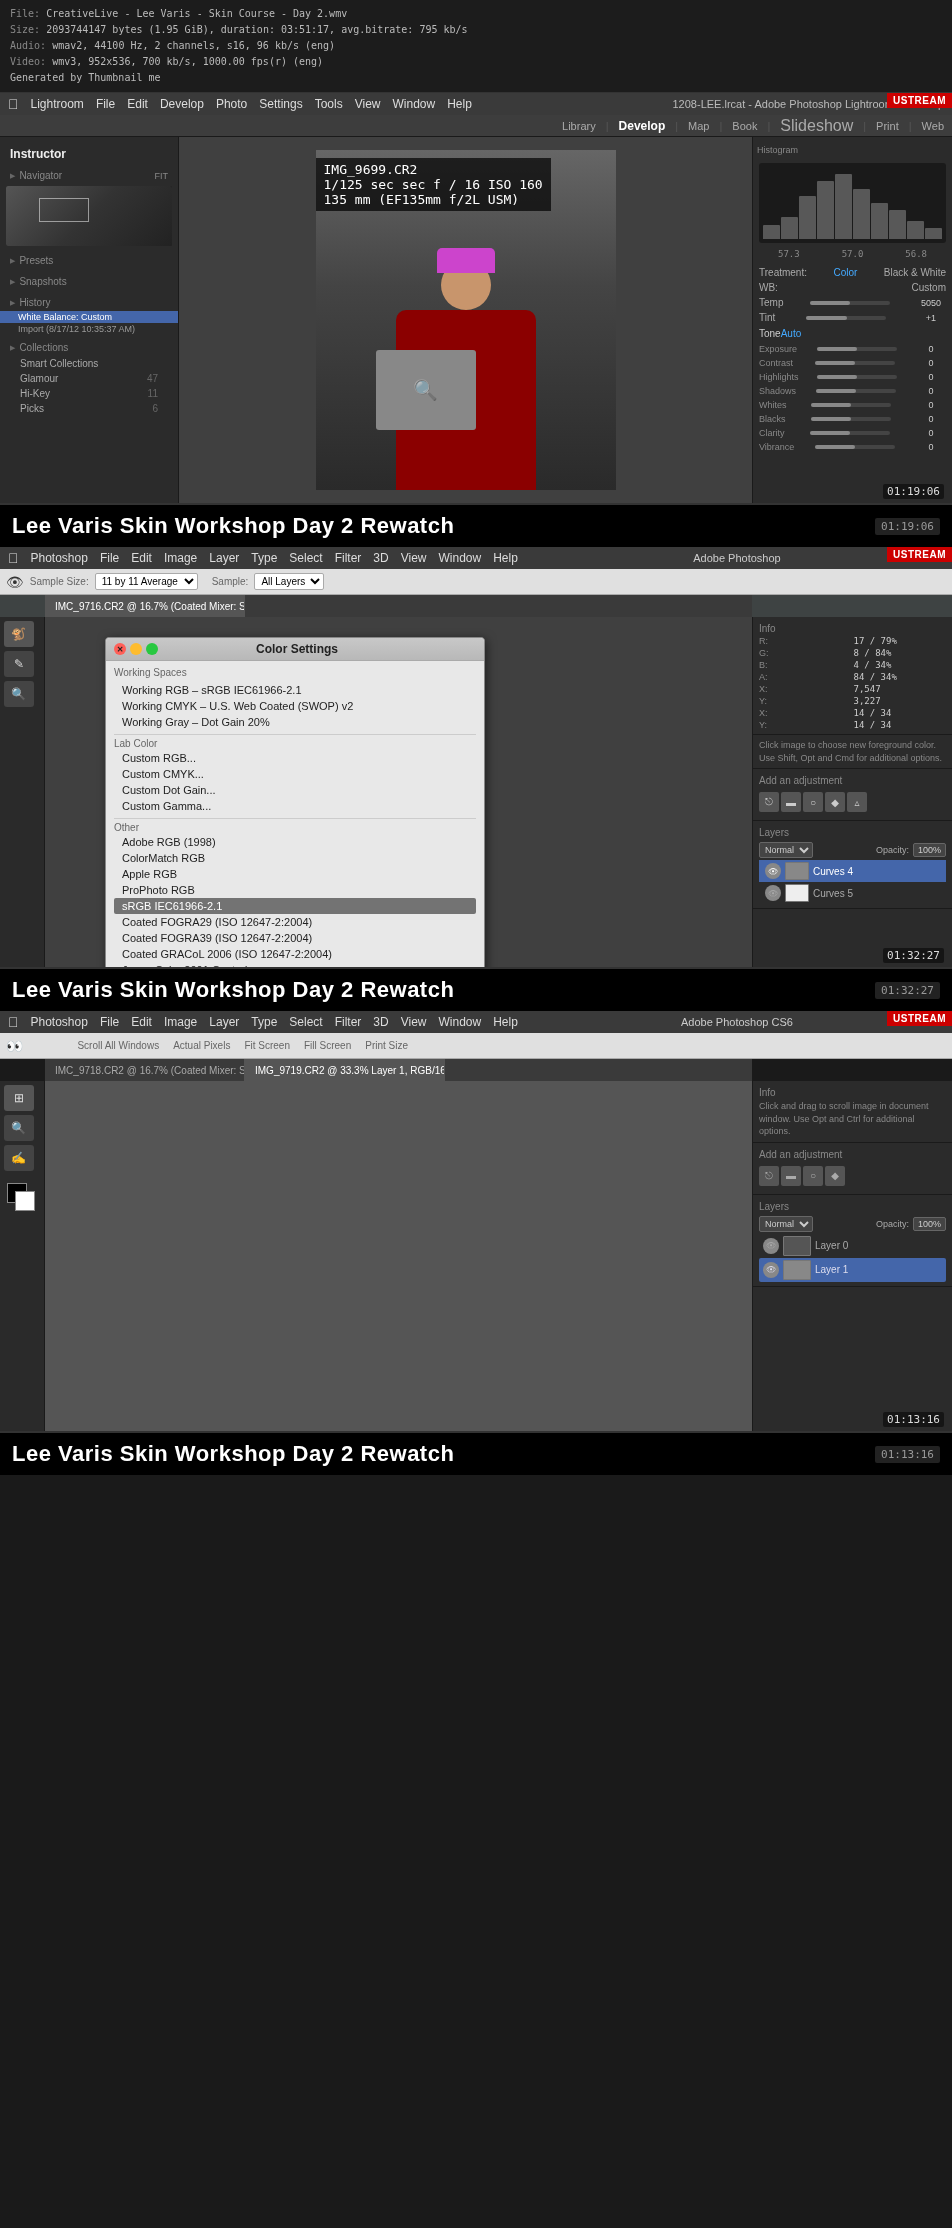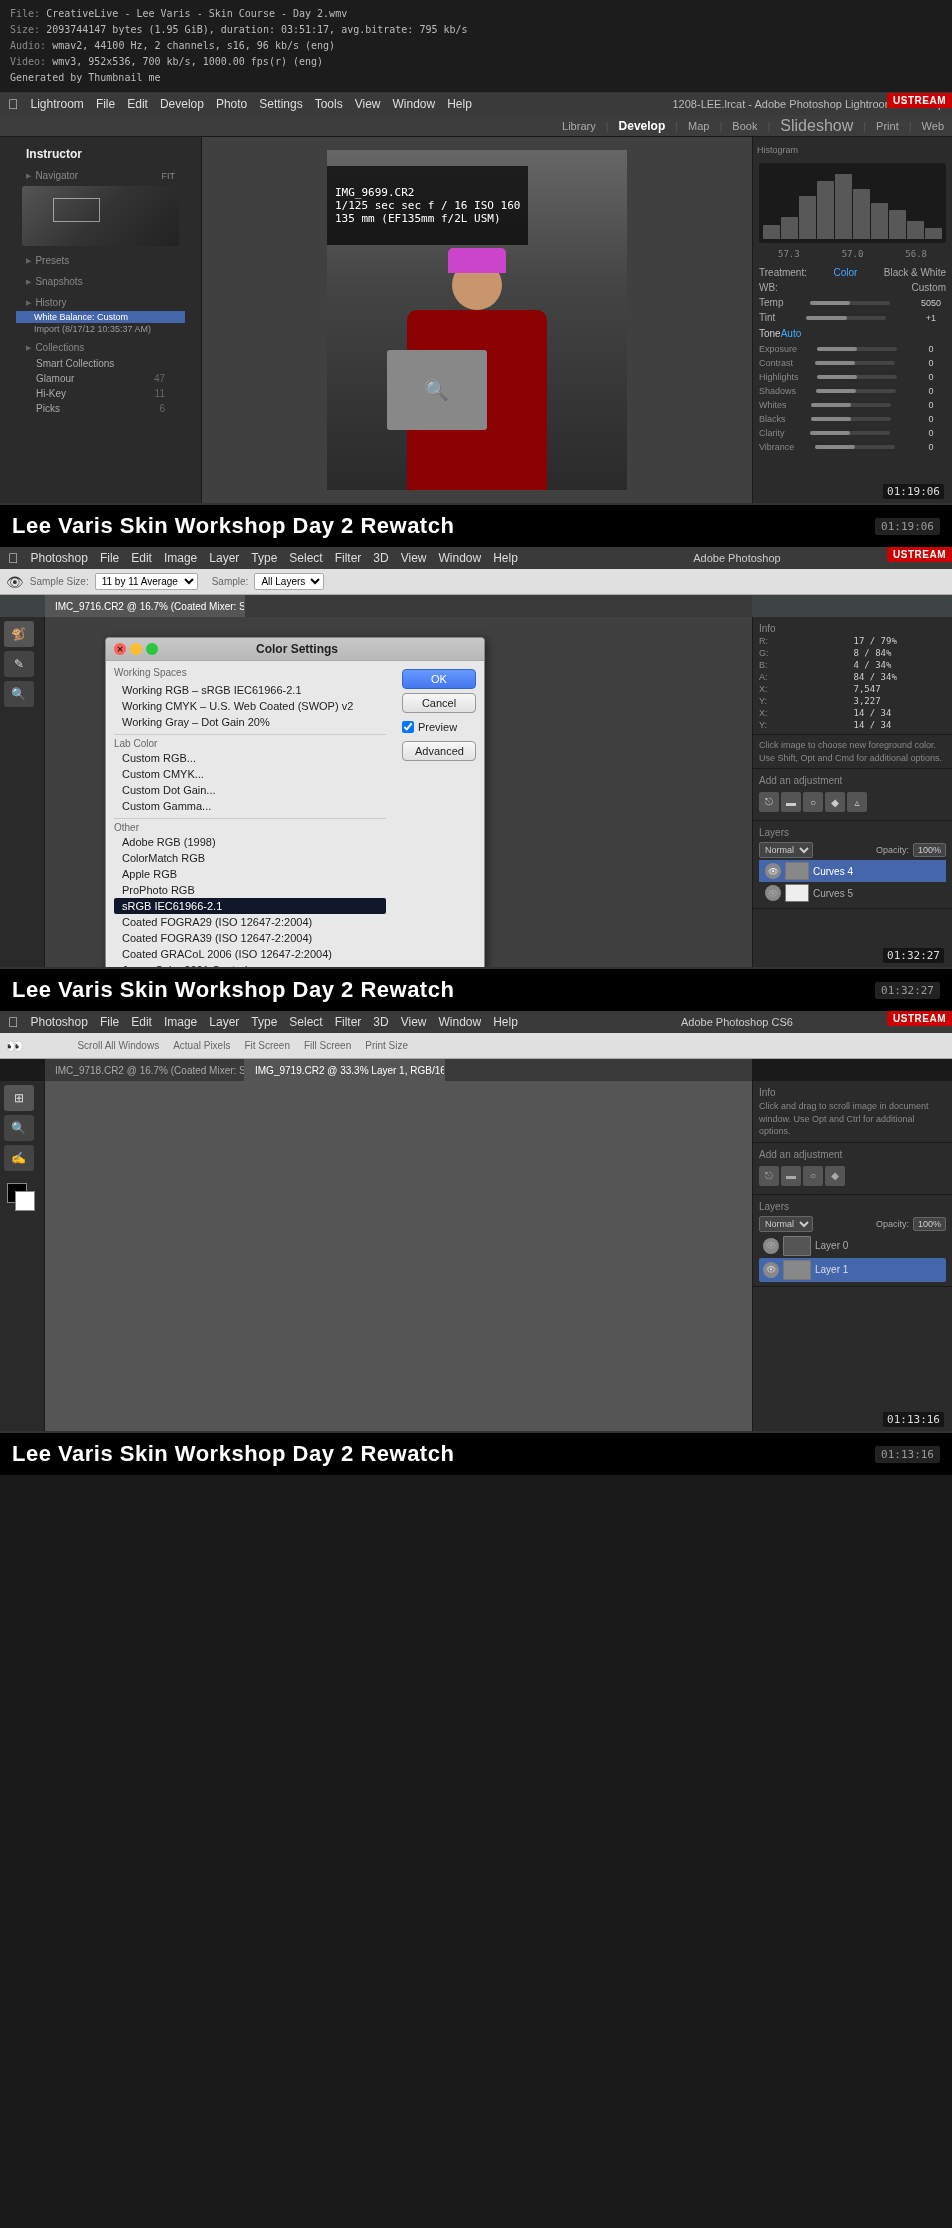--- a/index.html
+++ b/index.html
@@ -79,25 +79,25 @@
     }
     .lr-menubar-apple {
       font-size: 14px;
       color: #ddd;
     }
     .lr-menubar-item {
       cursor: pointer;
     }
 
     .lr-left-panel {
-      width: 202px;
+      width: 179px;
       background: #2b2b2b;
       border-right: 1px solid #1a1a1a;
       flex-shrink: 0;
-      padding: 6px 16px;
+      padding: 6px 0;
     }
     .lr-left-panel-title {
       font-size: 12px;
       font-weight: bold;
       color: #eee;
       padding: 4px 10px;
     }
     .lr-panel-section {
       padding: 2px 0;
     }
@@ -145,25 +145,25 @@
     }
     .lr-image-preview {
       width: 300px;
       height: 340px;
       background: #1a1a1a;
       position: relative;
       overflow: hidden;
     }
     .lr-image-meta {
       position: absolute;
-      top: 16px;
+      top: 8px;
       left: 0;
       background: rgba(0,0,0,0.7);
-      padding: 20px 8px;
-      font-size: 11px;
+      padding: 4px 8px;
+      font-size: 13px;
       color: #fff;
       font-family: monospace;
     }
 
     
     .lr-photo-person {
       width: 100%;
       height: 100%;
       background: linear-gradient(180deg, #555 0%, #333 40%, #222 100%);
       position: relative;
@@ -352,21 +352,21 @@
       margin-top: 4px;
     }
     .dialog-menu-item {
       padding: 2px 8px;
       cursor: pointer;
       border-radius: 2px;
       font-size: 11px;
       color: #222;
     }
     .dialog-menu-item.highlighted {
-      background: #0f172a;
+      background: #737373;
       color: #fff;
     }
     .dialog-btn {
       padding: 3px 12px;
       background: linear-gradient(180deg, #f8f8f8 0%, #e0e0e0 100%);
       border: 1px solid #999;
       border-radius: 4px;
       cursor: pointer;
       font-size: 11px;
       text-align: center;
@@ -897,31 +897,20 @@
 
                 <div class="dialog-menu-item highlighted">sRGB IEC61966-2.1</div>
 
                 <div id="dialog-coated-list" style="max-height:160px;overflow-y:auto;">
 
                 <div class="dialog-menu-item">Coated FOGRA29 (ISO 12647-2:2004)</div>
                     <div class="dialog-menu-item">Coated FOGRA39 (ISO 12647-2:2004)</div>
                     <div class="dialog-menu-item">Coated GRACoL 2006 (ISO 12647-2:2004)</div>
                     <div class="dialog-menu-item">Japan Color 2001 Coated</div>
                   </div>
-              </div>
-            </div>
-            <div class="dialog-right">
-              <div style="padding:8px;display:flex;flex-direction:column;gap:4px;">
-                <div class="dialog-btn primary">OK</div>
-                <div class="dialog-btn">Cancel</div>
-                <div style="display:flex;align-items:center;gap:4px;padding:4px 0;">
-                  <input type="checkbox" checked="" style="width: 12px; height: 12px;">
-                  <span style="font-size:11px;color:#222;">Preview</span>
-                </div>
-                <div class="dialog-btn">Advanced</div>
               </div>
             </div>
           </div>
         </div>
       </div>
 
       <div class="ps-right" style="overflow-y:hidden;">
         <div class="ps-panel-section">
           <div class="ps-panel-title">Info</div>
           <div class="ps-info-grid">

